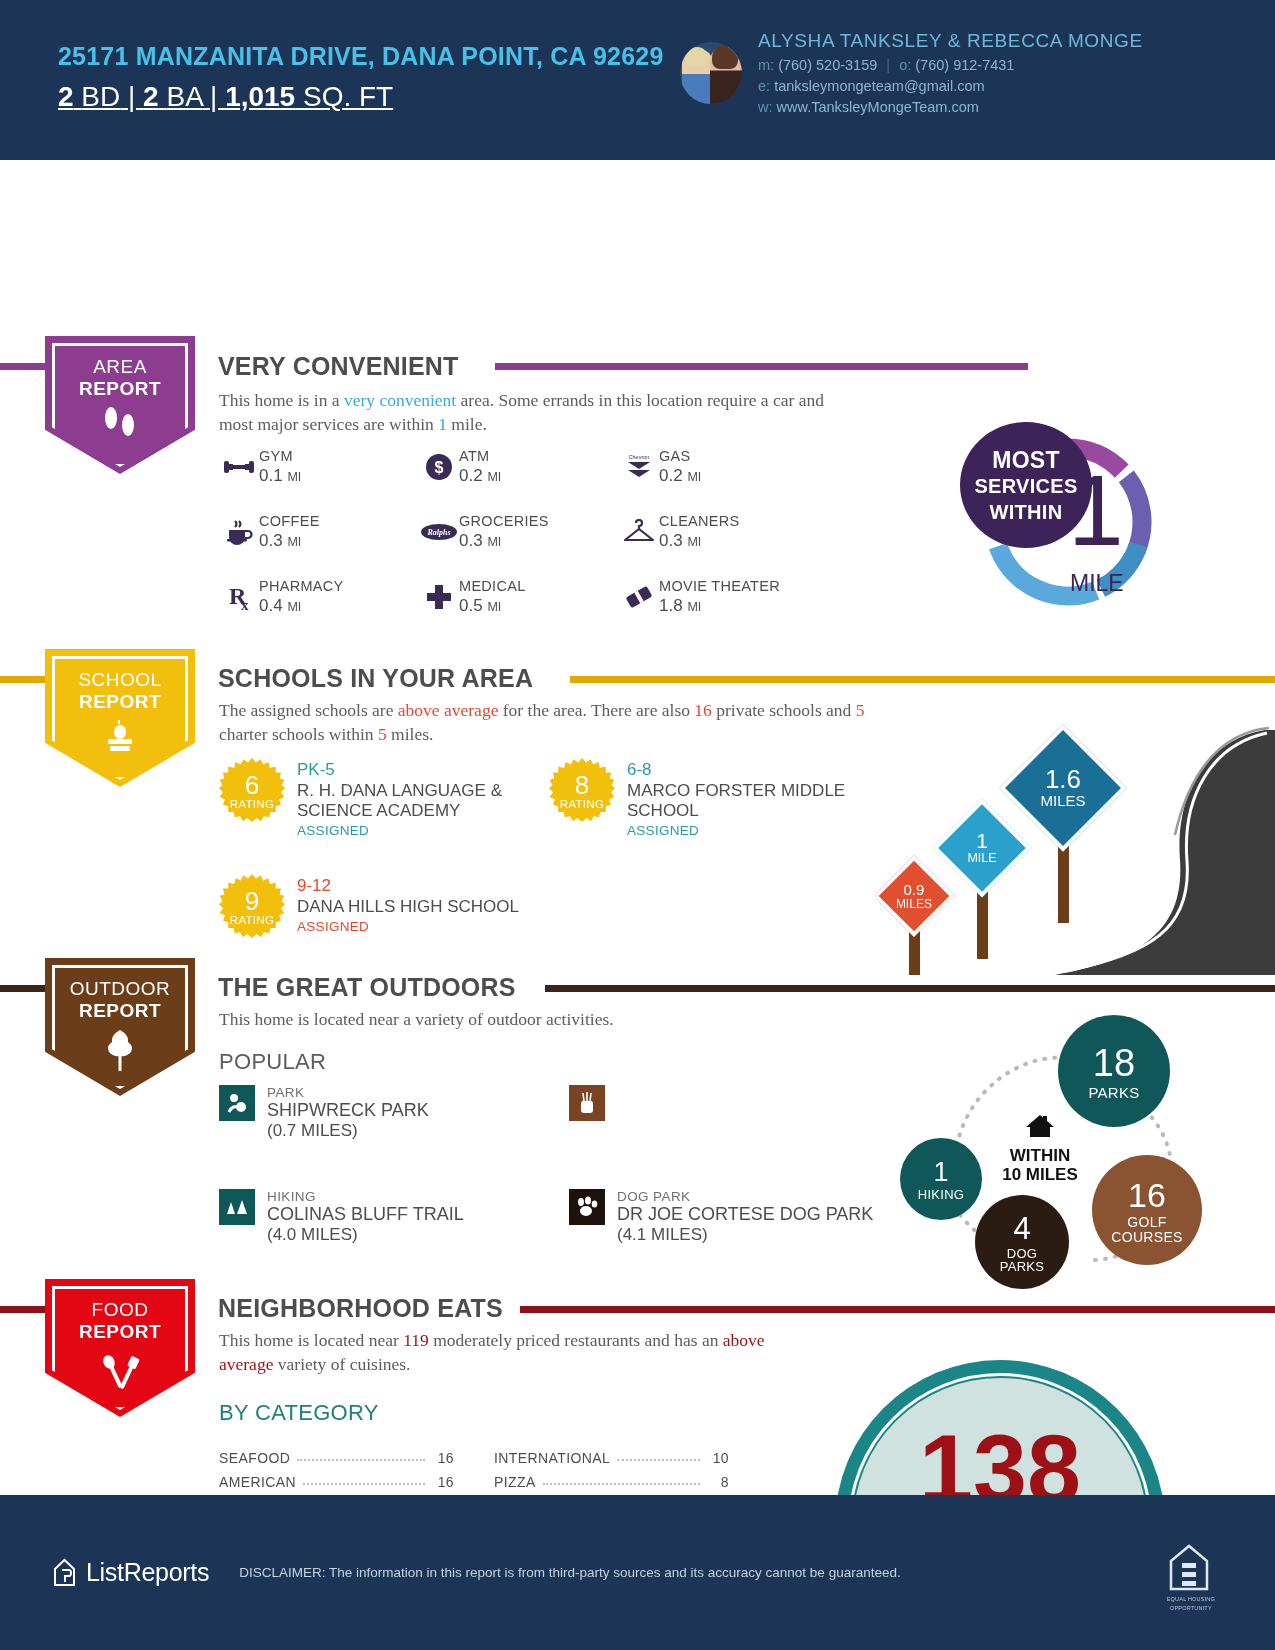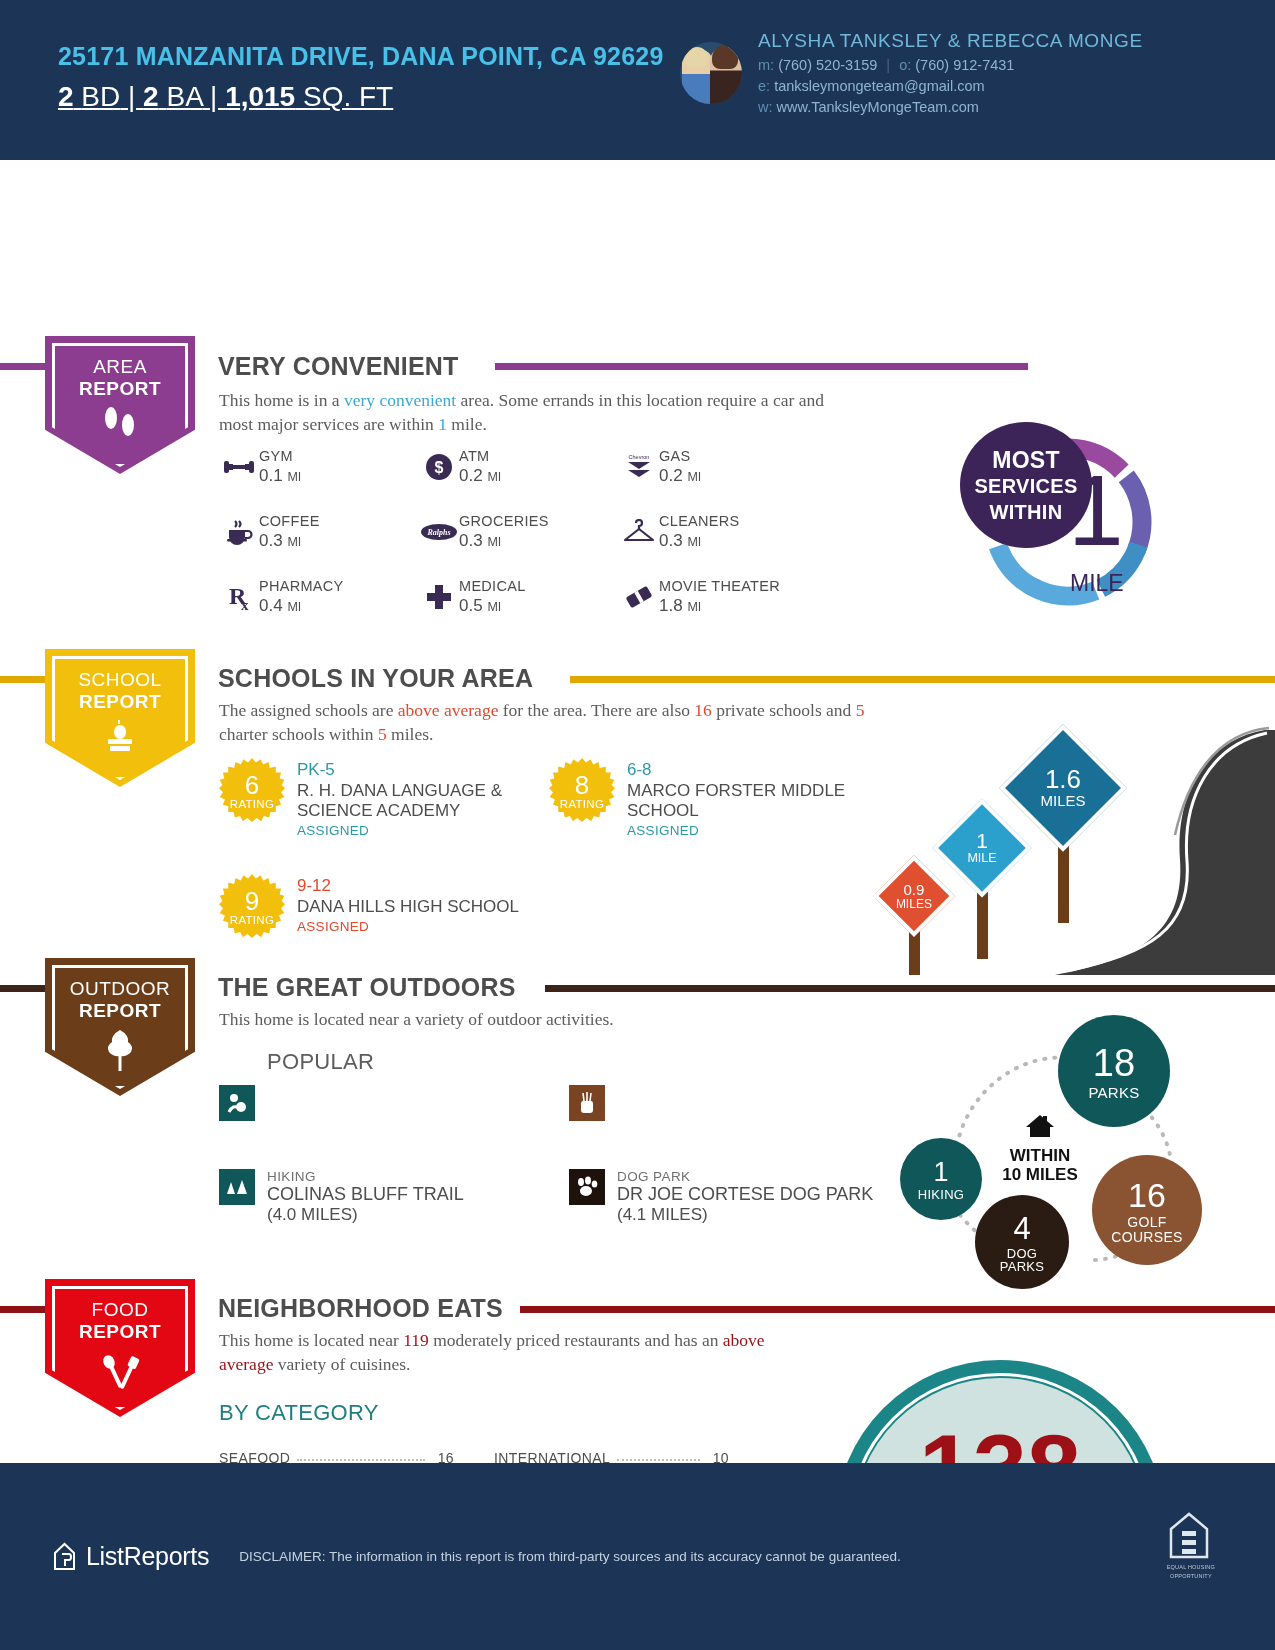--- a/index.html
+++ b/index.html
@@ -271,21 +271,21 @@
   .star:after {
     content:''; position:absolute; left:3px; top:3px; width:23px; height:23px;
     background:#fff;
     clip-path: polygon(50% 0%, 61% 35%, 98% 35%, 68% 57%, 79% 91%, 50% 70%, 21% 91%, 32% 57%, 2% 35%, 39% 35%);
   }
   .plus { display:inline-block; font-size:27px; color:#3d3d3d; vertical-align:middle; margin-left:3px;}
   .bc-sub { position:absolute; left:0; top:215px; width:330px; text-align:center; font-size:21px; color:#4d4d4d; font-weight:300;}
 
   
   .footer {
-    position:absolute; left:0; bottom:0; width:1275px; height:187px;
+    position:absolute; left:0; bottom:0; width:1275px; height:155px;
     background:#1c3557;
     display:flex; align-items:center;
   }
   .lr-logo { margin-left: 52px; display:flex; align-items:center; color:#fff; }
   .lr-mark { width:25px; height:29px; flex:none; margin-right:9px;}
   .lr-text { font-size:25px; letter-spacing:-0.3px; }
   .disclaimer { margin-left: 30px; color:#c5d2df; font-size:13.5px; }
   .eho { position:absolute; right:60px; top:46px; text-align:center; }
   .eho-box { width:44px; height:52px; position:relative; }
   .eho-sub { color:#b9c6d4; font-size:5.5px; margin-top:3px; line-height:6px; letter-spacing:0.2px;}
@@ -634,31 +634,36 @@
       <svg width="40" height="44" viewBox="0 0 40 44">
           <path d="M20 2 q9 5 8 12 q6 4 3 10 q-4 5 -11 4 q-7 1 -11 -4 q-3 -6 3 -10 q-1 -7 8 -12 z" fill="#fff"></path>
           <rect x="18.5" y="24" width="3" height="19" fill="#fff"></rect>
         </svg>
     </div>
   </div>
 
   <div class="sec-title" style="top:813px;">THE GREAT OUTDOORS</div>
   <div class="sec-desc" style="top:847px; width:650px;">This home is located near a variety of outdoor activities.</div>
 
-  <div style="position:absolute; left:219px; top:889px; font-size:22px; color:#5c5c5c; font-weight:300; letter-spacing:0.3px;margin-left:48px;">POPULAR</div>
+  <div style="position:absolute; left:219px; top:889px; font-size:22px; color:#5c5c5c; font-weight:300; letter-spacing:0.3px;">POPULAR</div>
 
   <div class="out-grid" style="top:925px;">
     <div style="display:flex;">
       <div class="out-item">
         <div class="sq" style="background:#10575a;">
           <svg width="24" height="24" viewBox="0 0 24 24">
               <circle cx="9" cy="7" r="4" fill="#fff"></circle>
               <circle cx="16" cy="16" r="5" fill="#fff"></circle>
               <path d="M4 21 q4 -8 10 -4" stroke="#fff" stroke-width="3" fill="none"></path>
             </svg>
+        </div>
+        <div class="oi">
+          <div class="cat">PARK</div>
+          <div class="onm">SHIPWRECK PARK</div>
+          <div class="odi">(0.7 MILES)</div>
         </div>
       </div>
       <div class="out-item">
         <div class="sq" style="background:#7a4424;">
           <svg width="24" height="24" viewBox="0 0 24 24">
               <path d="M8 10 h8 q2 0 2 3 v6 q0 3 -3 3 h-6 q-3 0 -3 -3 v-6 q0 -3 2 -3 z" fill="#fff"></path>
               <path d="M9 10 L8 2 M12 10 L12 1 M15 10 L16 2" stroke="#fff" stroke-width="1.6"></path>
             </svg>
         </div>
       </div>

